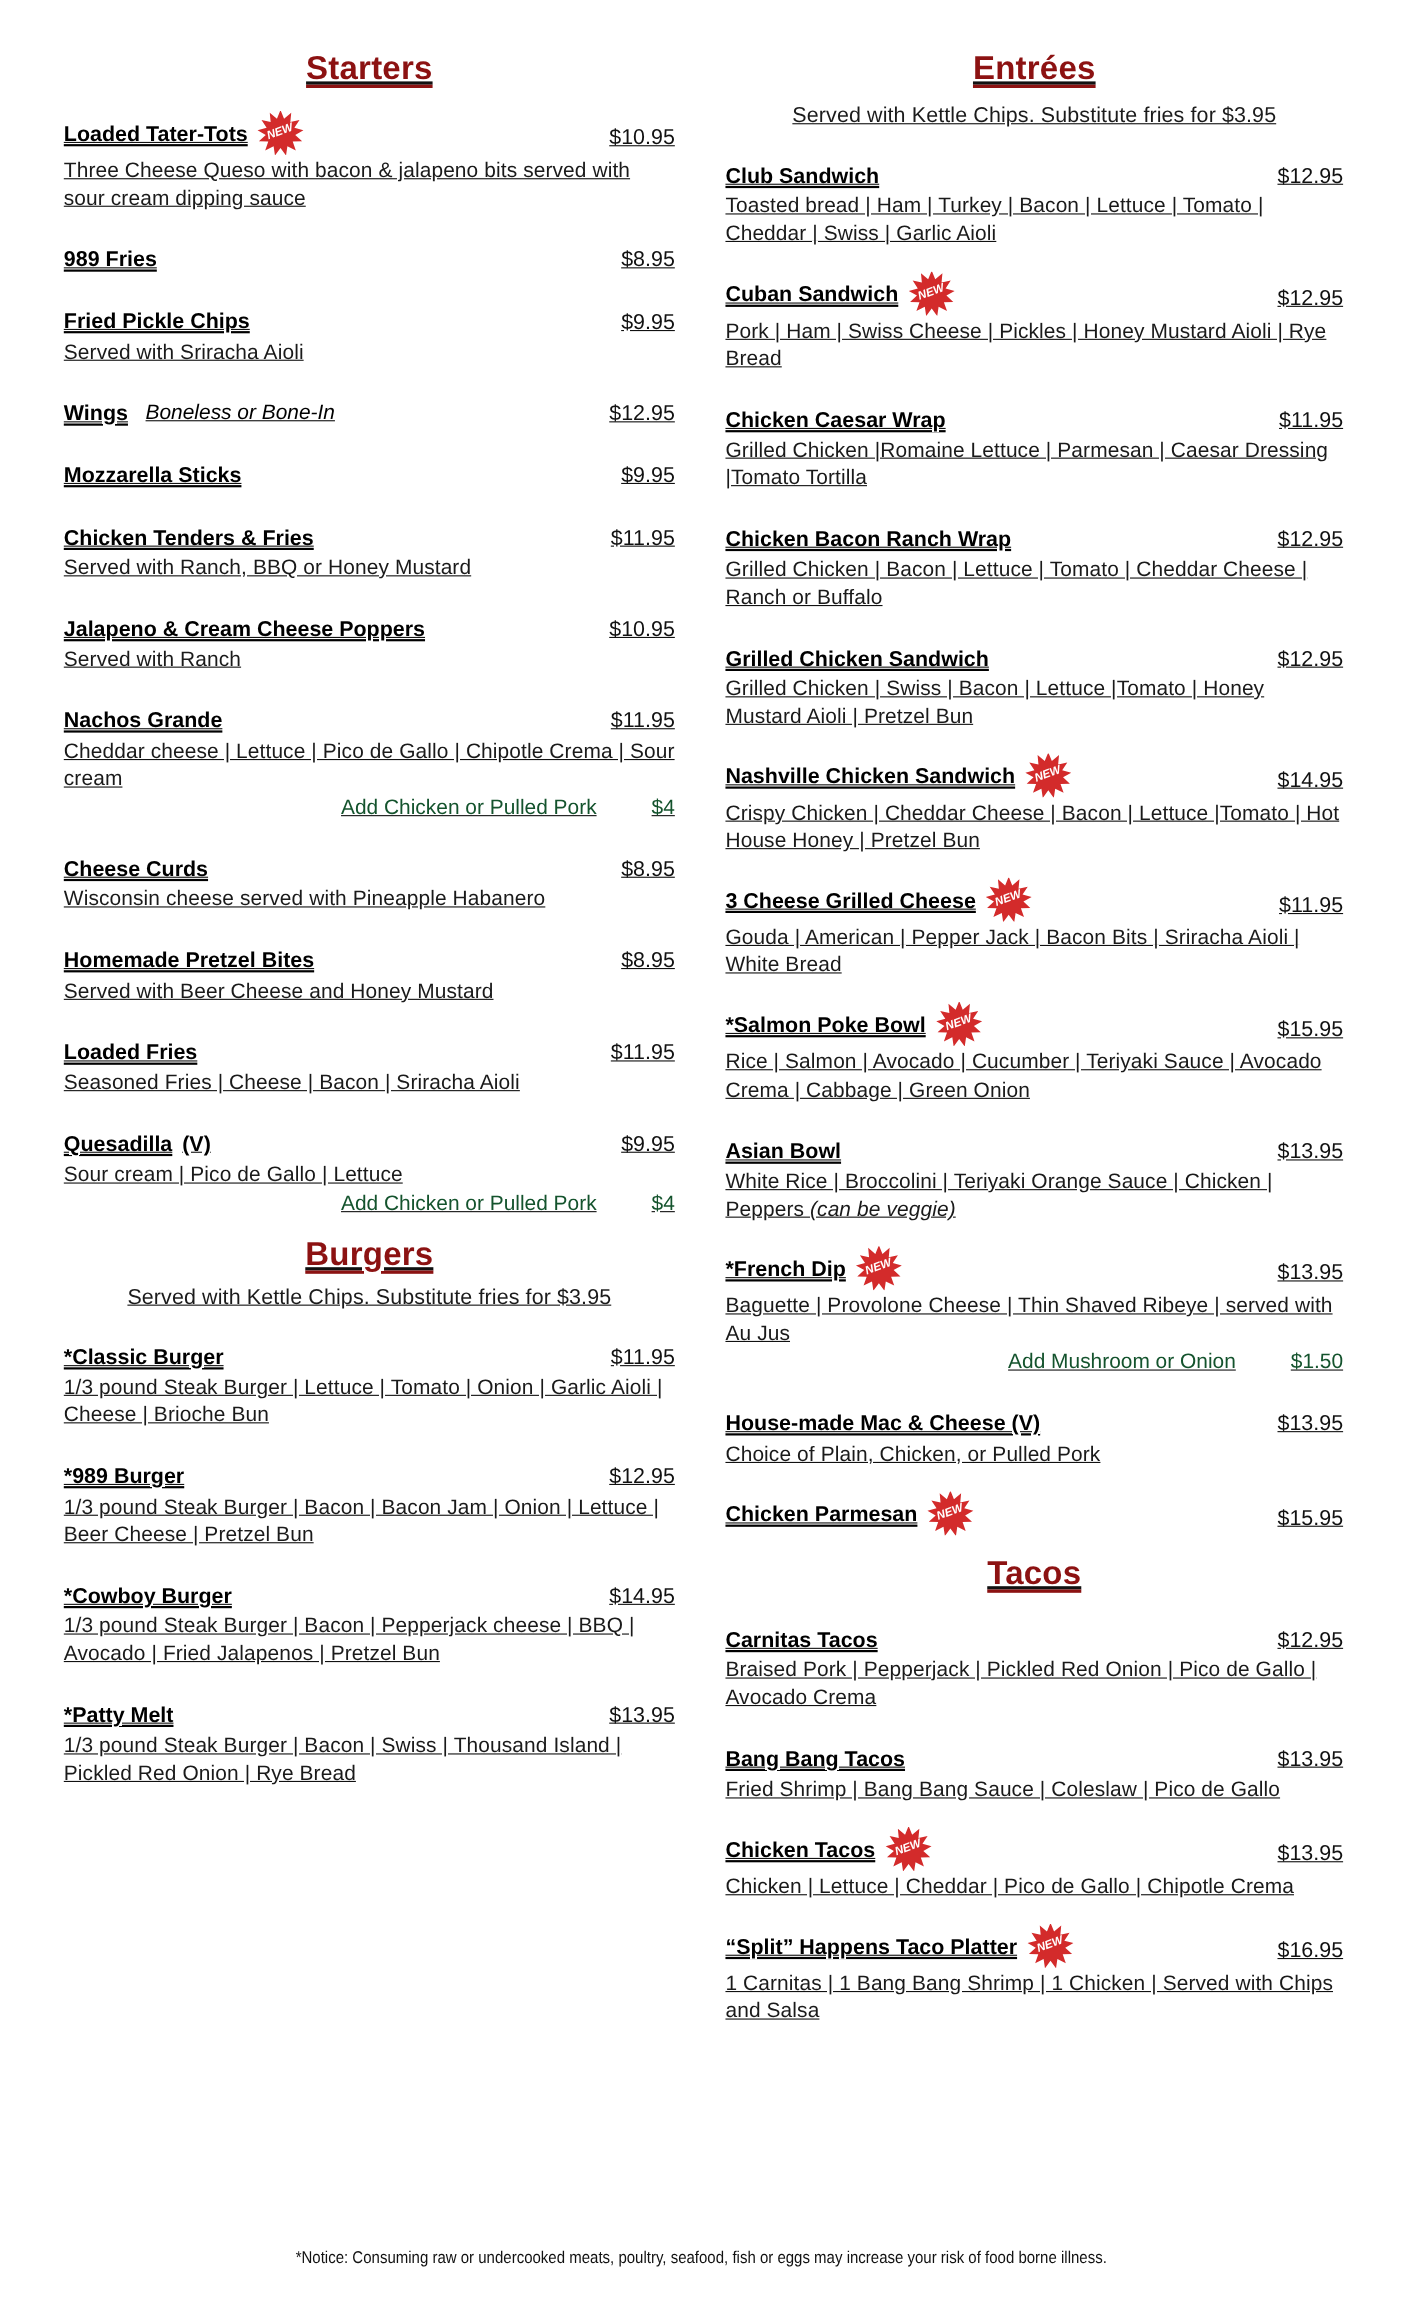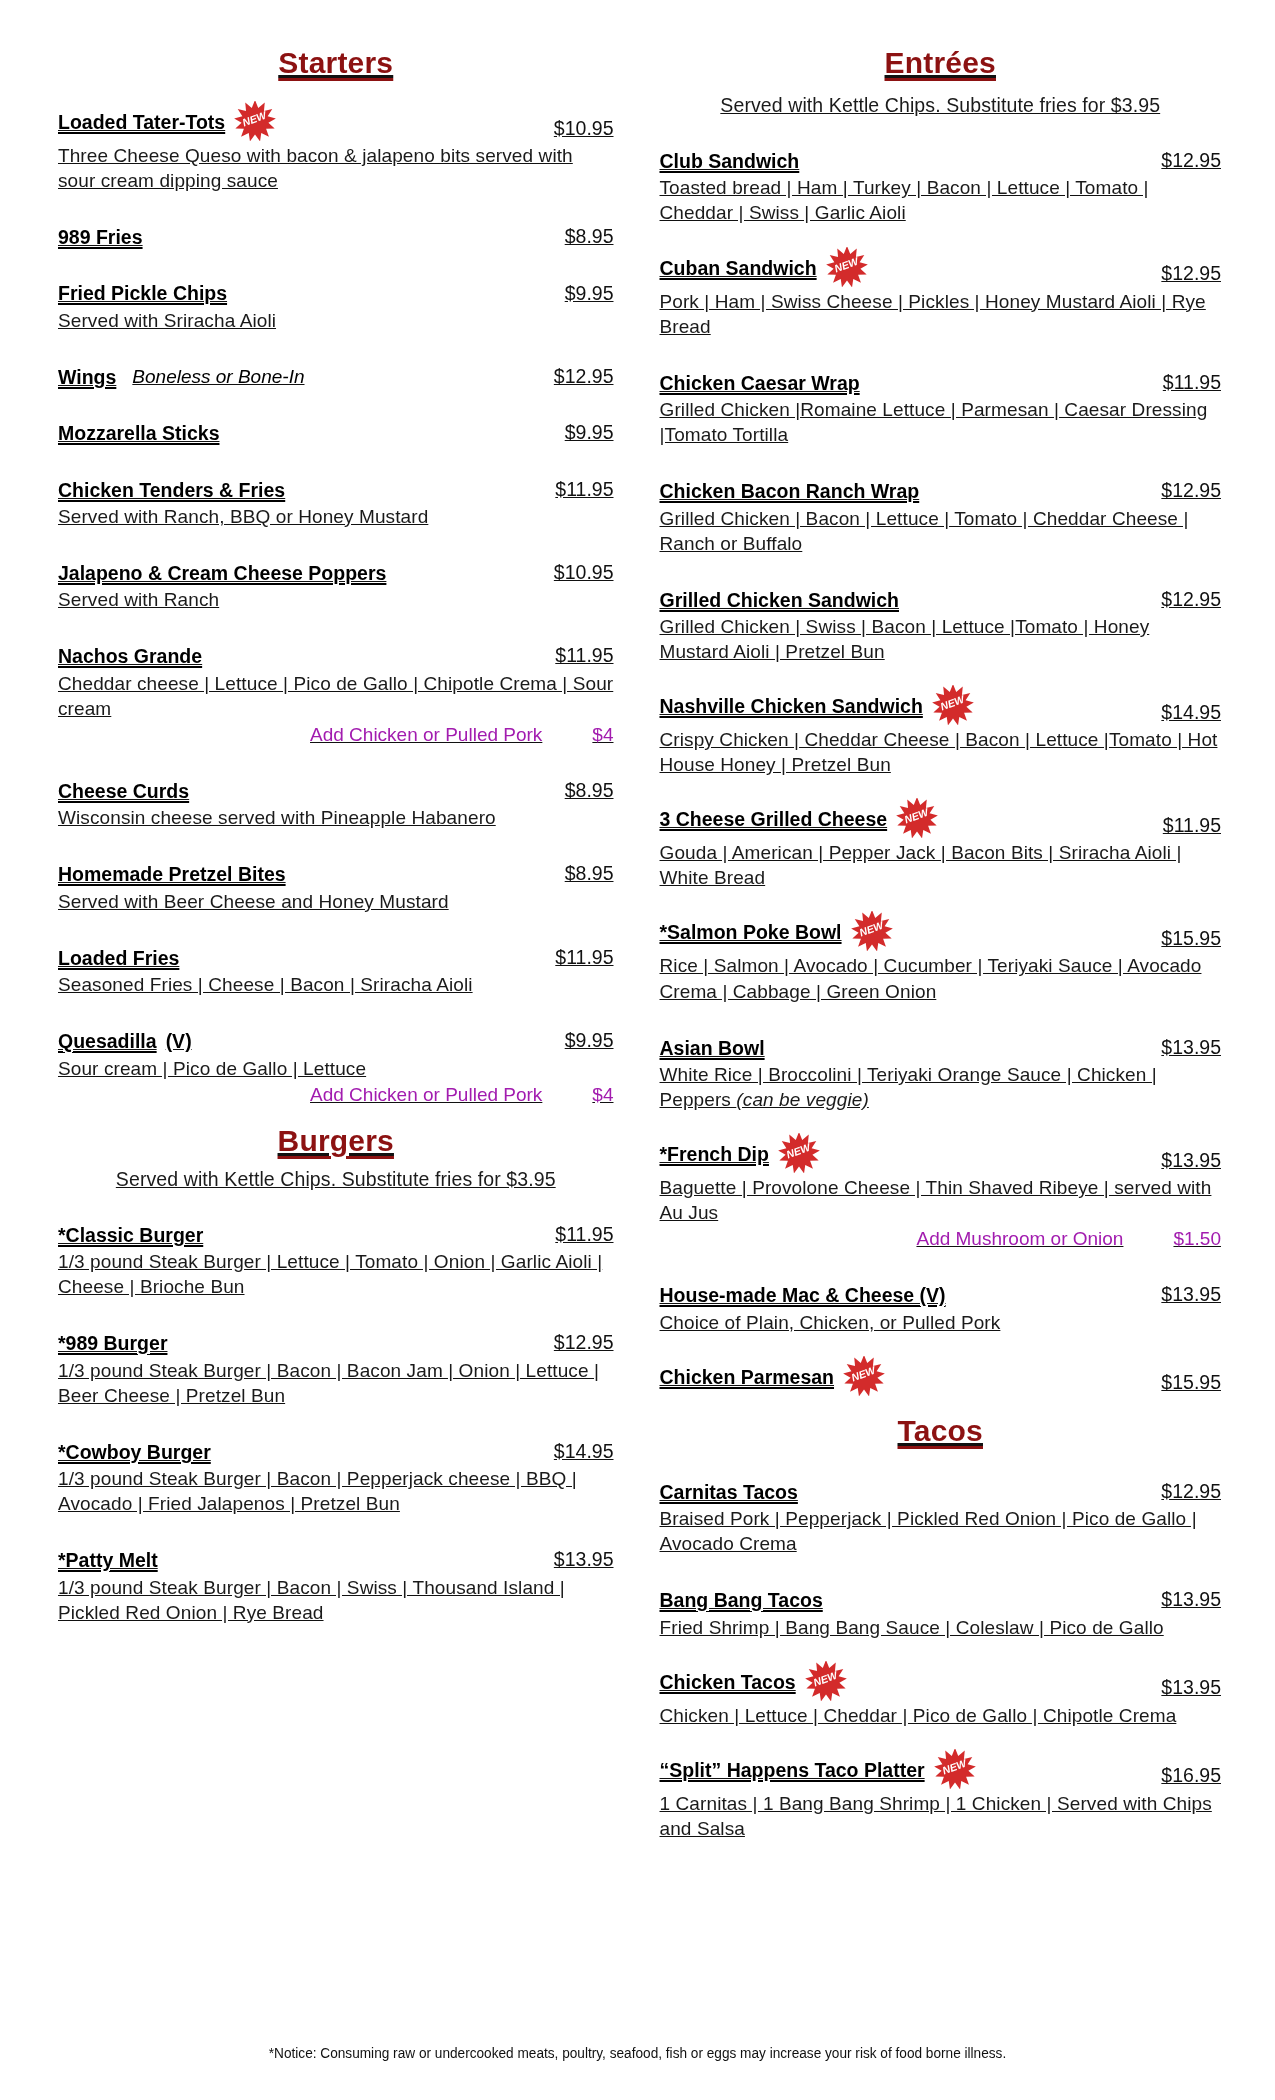--- a/index.html
+++ b/index.html
@@ -46,21 +46,21 @@
     font-weight:300;
     color:#1b1b1b;
     margin:0 0 14px 0;
     letter-spacing:.1px;
   }
 
   .item{margin:0 0 17px 0;}
   .item.tight{margin-bottom:13px;}
   .row{
     display:flex;
-    align-items:flex-end;
+    align-items:center;
     justify-content:space-between;
     margin-top:30px;
   }
   .name-wrap{display:flex;align-items:flex-start;gap:2px;flex:0 1 auto;}
   .iname{
     font-weight:bold;
     font-size:19.5px;
     color:#000;
     text-decoration:underline;
     text-underline-offset:3px;
@@ -83,21 +83,21 @@
   .desc{
     font-size:19px;
     font-weight:300;
     color:#1a1a1a;
     line-height:1.32;
     margin-top:2px;
     letter-spacing:.1px;
   }
   .desc .it{font-style:italic;}
   .addon{
-    font-size:19px;font-weight:300;color:#a21caf;line-height:1.32;
+    font-size:19px;font-weight:300;color:#14532d;line-height:1.32;
     display:flex;justify-content:flex-end;gap:26px;margin-top:1px;
   }
   .addon .ap{margin-left:24px;}
 
   
   .newbadge{
     position:relative;
     display:inline-block;
     width:46px;height:40px;
     margin-left:5px;

